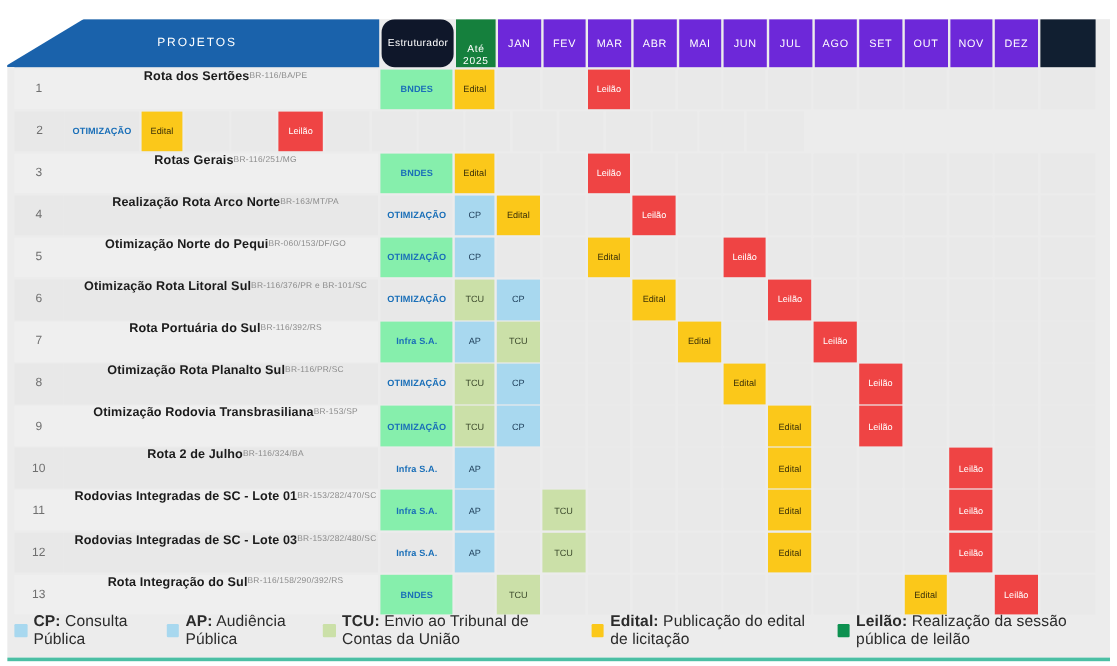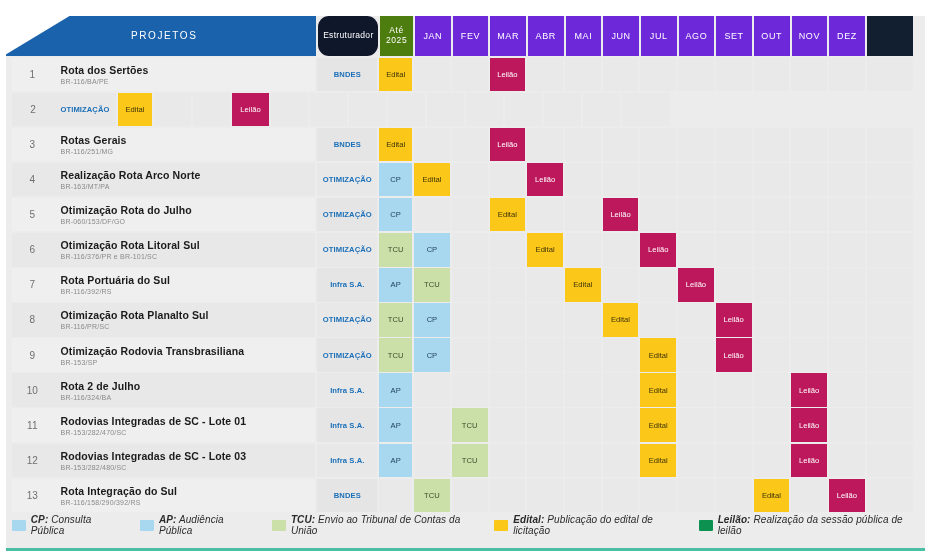--- a/index.html
+++ b/index.html
@@ -91,84 +91,84 @@
   .h-projetos::after{
     content:"";
     position:absolute;
     left:-46px; top:0;
     width:48px; height:40px;
     background:#1a62ab;
     clip-path:polygon(46px 0, 48px 0, 48px 40px, 0 40px);
   }
   .h-projetos > span{position:relative;z-index:2;}
   .h-estrut{ background:#0f172a; width:62px; font-size:8.5px; letter-spacing:.3px;border-radius:11px;}
-  .h-ate{ background:#4d7c0f; width:34px; font-size:8.5px; }
+  .h-ate{ background:#15803d; width:34px; font-size:8.5px;align-items:flex-end; }
   .h-mon{ background:#6d28d9; width:37px; }
   .h-tail{ background:#111f31; width:48px; margin-right:0; }
 
   .row{ display:flex; height:33.6px; }
   .row .idx{
     width:42px; display:flex; align-items:center; justify-content:center;
     color:#6f6f6f; font-size:10px;
     background:#efefef;
   }
   .row .proj{
     width:272px;
-    display:flex; flex-direction:column; justify-content:center;
+    display:flex; flex-direction:row; justify-content:center;
     padding-left:8px; box-sizing:border-box;
     background:#efefef;
     margin-right:2px;
   }
   .row.alt .idx, .row.alt .proj, .row.alt .estr{ background:#e8e8e8; }
   .proj .pname{
     font-size:10.5px; font-weight:bold; color:#1b1b1b;
     line-height:1.15; letter-spacing:.1px;
   }
   .proj .pcode{
     font-size:7px; color:#8a8a8a; margin-top:2px; letter-spacing:.2px;
   }
   .row .estr{
     width:62px; display:flex; align-items:center; justify-content:center;
-    background:#e5e5e5; margin-right:2px;
+    background:#86efac; margin-right:2px;
     color:#1a6fb8; font-size:7.6px; font-weight:bold; letter-spacing:.1px;
     text-align:center;
   }
   .cell{
     width:34px; margin-right:2px;
     display:flex; align-items:center; justify-content:center;
     background:#e9e9e9;
     font-size:7.6px; color:#24405c;
     box-sizing:border-box;
   }
   .cell.m{ width:37px; }
   .cell.tail{ width:48px; margin-right:0; }
   .cell.cp   { background:#a8d8ef; color:#23445f; }
   .cell.ap   { background:#a8d8ef; color:#23445f; }
   .cell.tcu  { background:#cbe0a8; color:#3c4a2c; }
   .cell.edital{ background:#fbc81a; color:#3d3208; }
-  .cell.leilao{ background:#be185d; color:#ffffff; }
+  .cell.leilao{ background:#ef4444; color:#ffffff; }
   .rowgap{ height:1.5px; }
 
   
   #legend{
     position:absolute;
     left:12px; top:512px;
     width:901px; height:26px;
     display:flex; align-items:center; justify-content:center;
     gap:20px;
     z-index:4;
   }
   .lg{ display:flex; align-items:center; gap:5px; }
   .sw{ width:15px; height:11px; border-radius:1px; }
   .sw.cp{background:#a8d8ef;}
   .sw.ap{background:#a8d8ef;}
   .sw.tcu{background:#cbe0a8;}
   .sw.edital{background:#fbc81a;}
   .sw.leilao{background:#0d9150;}
-  .lgtxt{ font-size:10px; color:#2b2b2b; letter-spacing:.1px;font-style:italic; }
+  .lgtxt{ font-size:13px; color:#2b2b2b; letter-spacing:.1px; }
   .lgtxt b{ font-weight:bold; }
 </style>
 </head>
 <body>
 
 <div id="frame"></div>
 <div id="notch2"></div>
 <div id="notch"></div>
 <div id="leftpad"></div>
 <div id="rightpad"></div>
@@ -277,21 +277,21 @@
         <div class="cell m"></div>
         <div class="cell m"></div>
         <div class="cell m"></div>
         <div class="cell m"></div>
         <div class="cell tail"></div>
       </div>
       <div class="rowgap"></div>
       <div class="row">
         <div class="idx">5</div>
         <div class="proj">
-          <div class="pname">Otimização Rota do Julho</div>
+          <div class="pname">Otimização Norte do Pequi</div>
           <div class="pcode">BR-060/153/DF/GO</div>
         </div>
         <div class="estr">OTIMIZAÇÃO</div>
         <div class="cell cp">CP</div>
         <div class="cell m"></div>
         <div class="cell m"></div>
         <div class="cell m edital">Edital</div>
         <div class="cell m"></div>
         <div class="cell m"></div>
         <div class="cell m leilao">Leilão</div>

